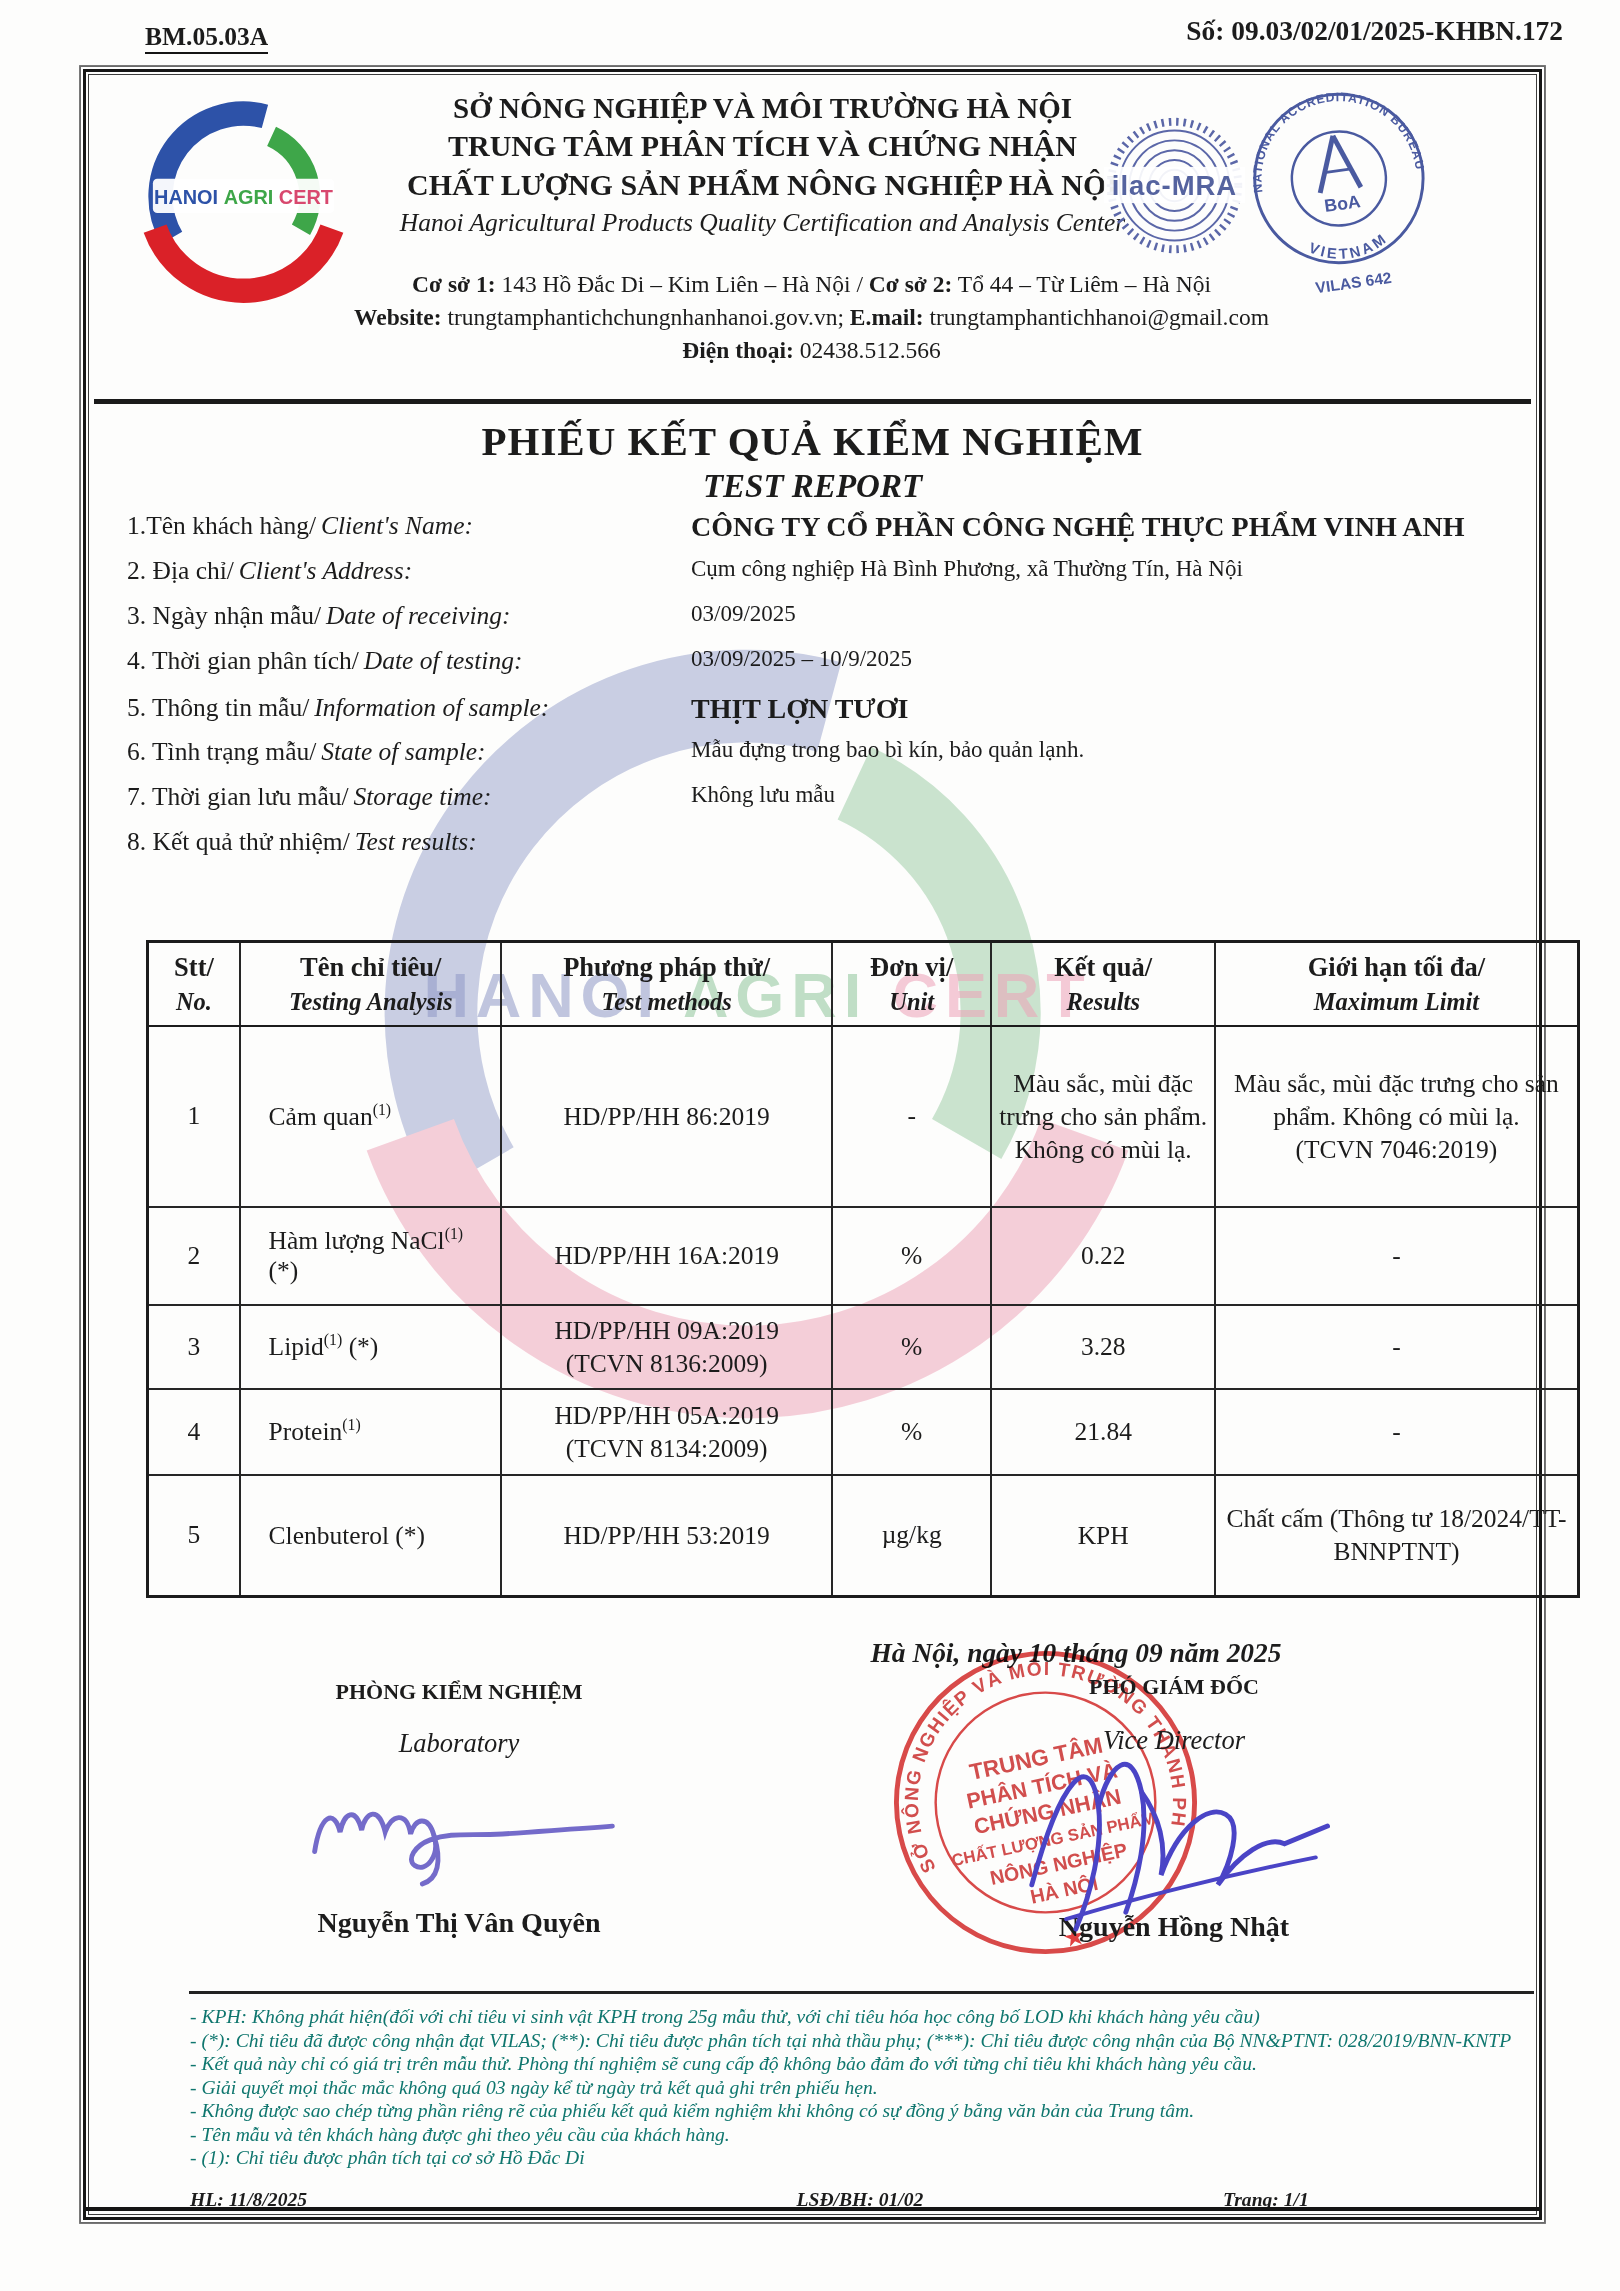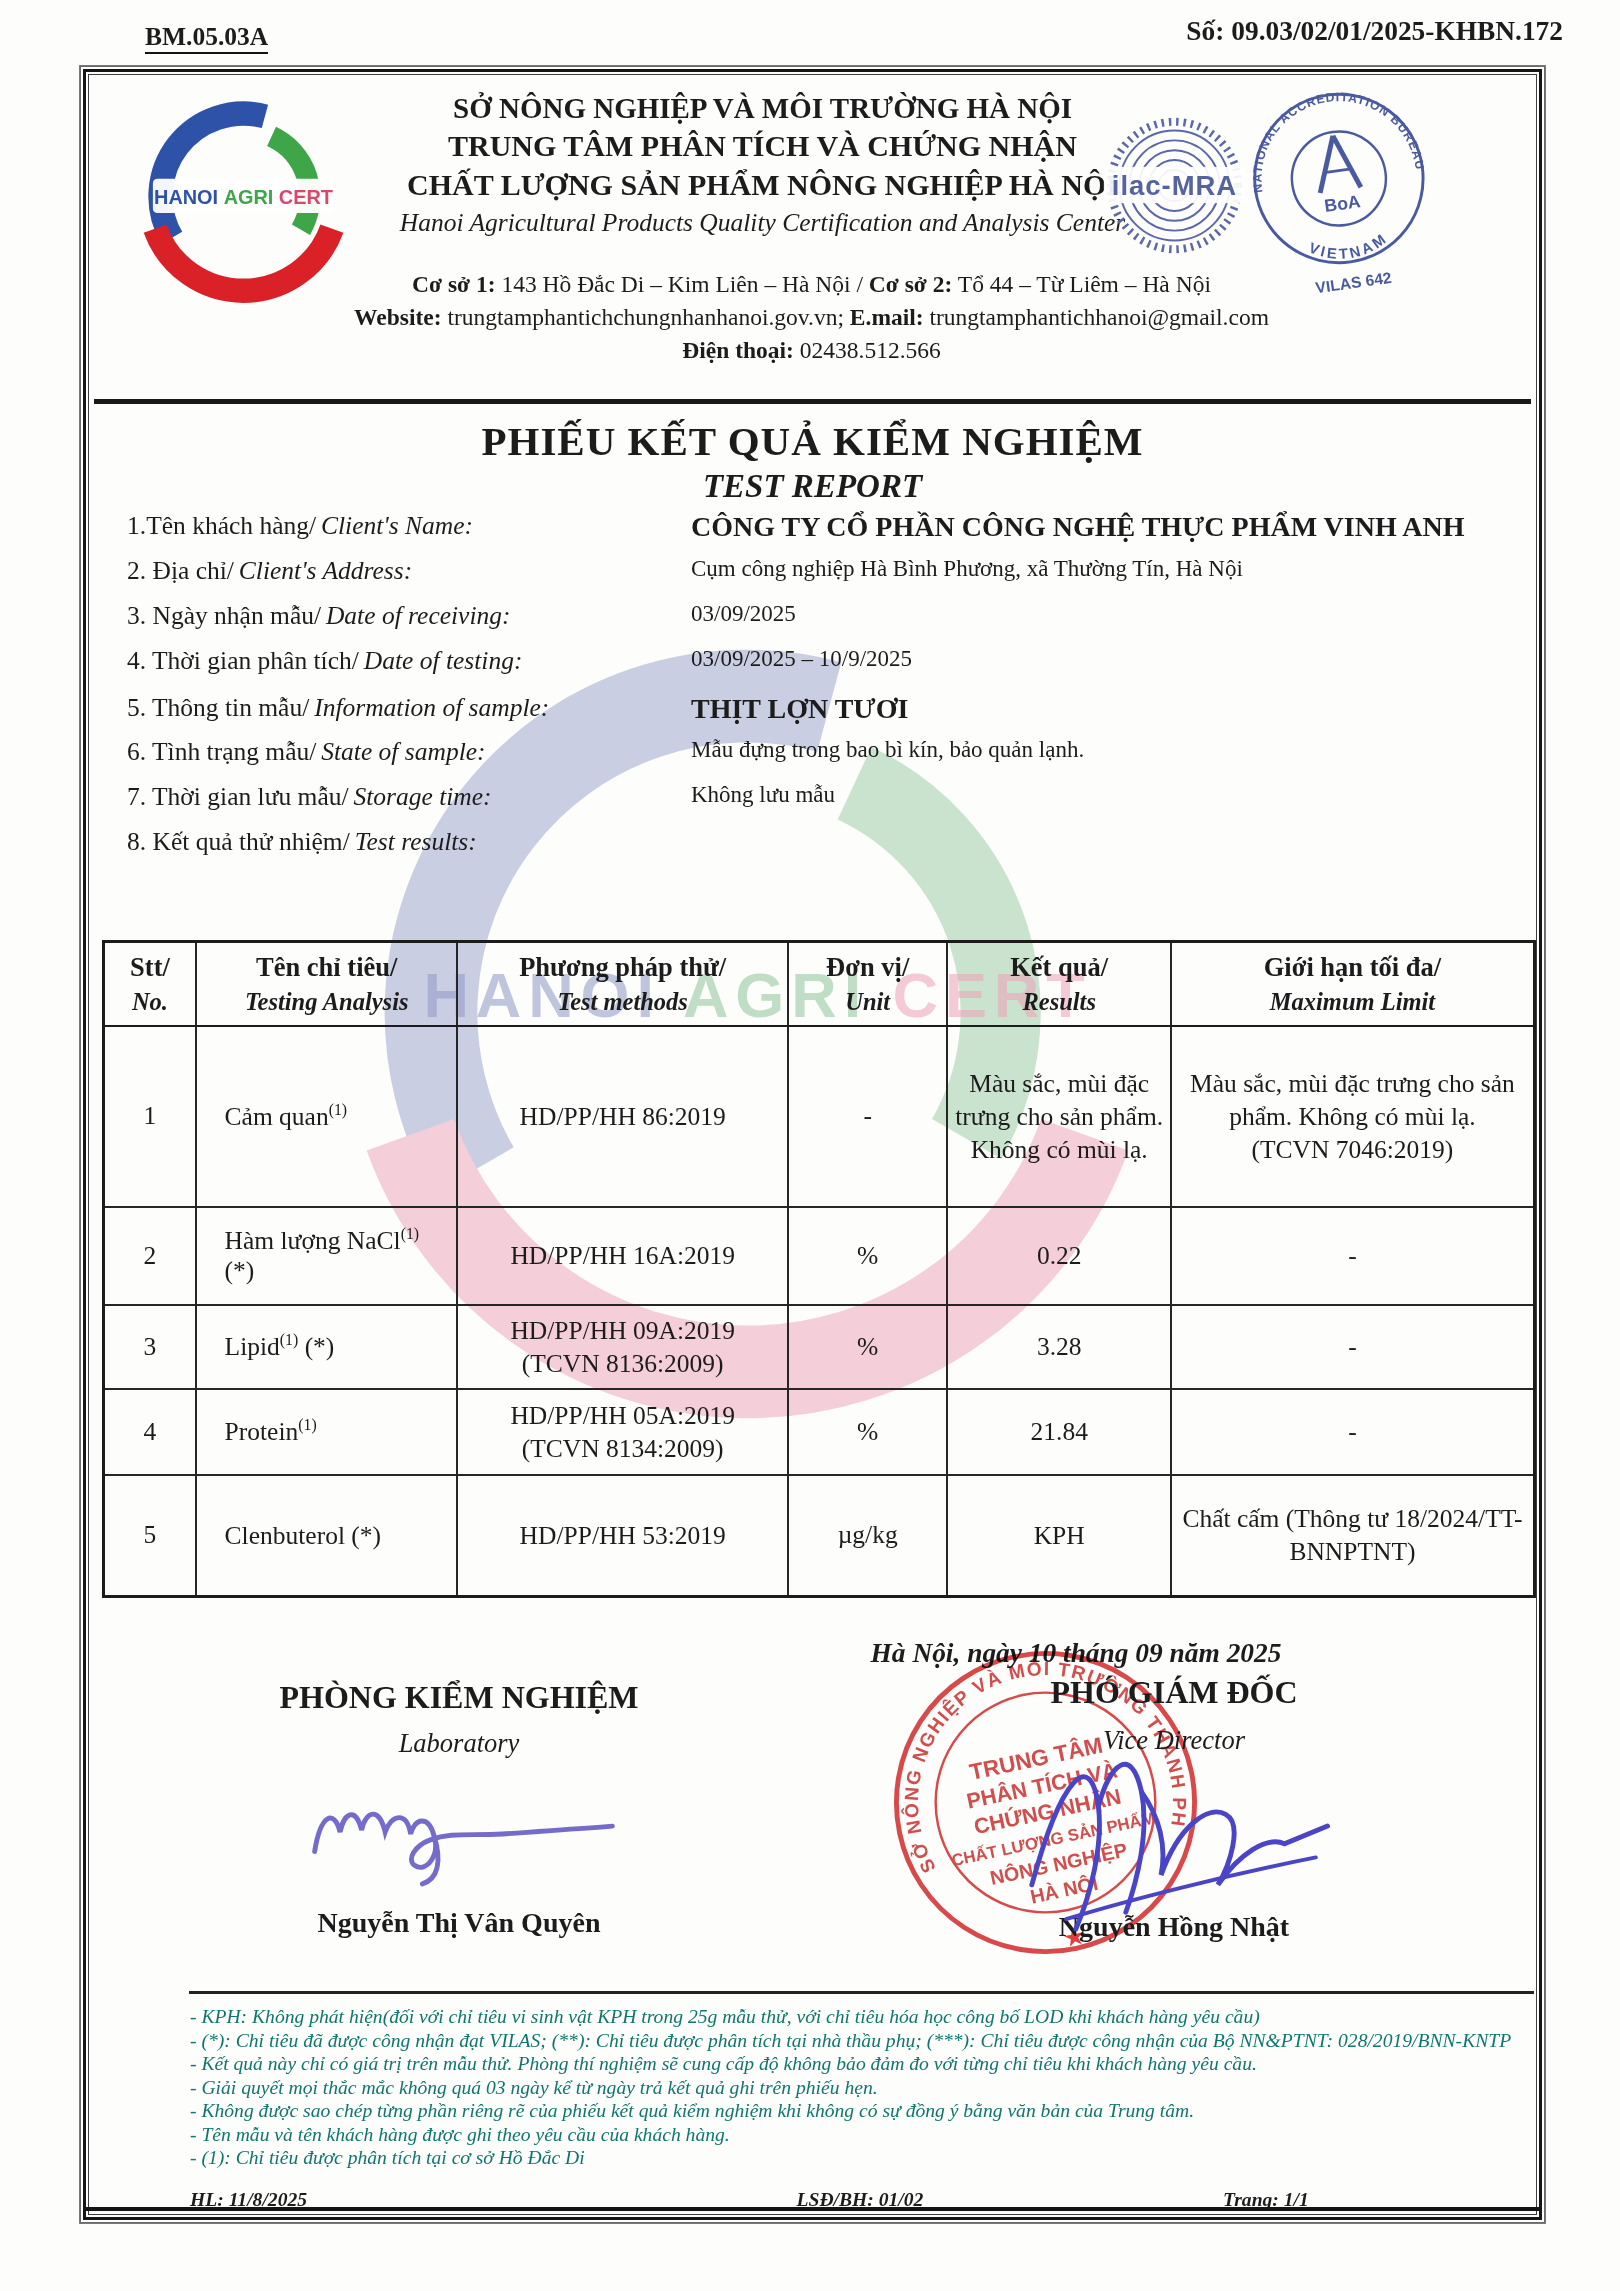--- a/index.html
+++ b/index.html
@@ -27,37 +27,37 @@
   
   .info-row{position:absolute;left:41px;width:1392px;height:45px;}
   .ilabel{position:absolute;left:0;top:0;font-size:25.5px;white-space:nowrap;}
   .ilabel .len{font-style:italic;margin-left:4.9px;}
   .ival{position:absolute;left:564px;top:0;width:804px;font-size:23px;white-space:nowrap;}
   .ival.strong{font-weight:700;font-size:28px;}
   
   #tblwrap{left:15.7px;top:868px;}
   table{border-collapse:collapse;table-layout:fixed;width:1431px;background:transparent;}
   th,td{border:2.5px solid #262626;vertical-align:middle;text-align:center;padding:2px 5.9px;font-size:25.5px;background:transparent;}
-  table{border:3.4px solid #1c1c1c;}
+  table{border:3.4px solid #1c1c1c;margin-left:44px;}
   thead th{border-bottom:2.9px solid #1c1c1c;}
   .thvi{font-size:26.5px;font-weight:700;line-height:35px;}
   .then{font-size:24.5px;font-style:italic;line-height:33px;}
   td.cname{text-align:left;padding-left:27.4px;}
   sup{font-size:0.62em;}
   .m2,.limit2{line-height:33px;}
   td div{line-height:33px;}
   
   #wm-arcs{opacity:0.5;}
   #wm-text{left:147px;top:887px;width:1049px;text-align:center;font-size:63px;font-weight:700;
            letter-spacing:6.9px;opacity:0.55;font-family:"Liberation Sans","DejaVu Sans",sans-serif;white-space:nowrap;}
   #wm-text .w1{color:#8f99c6;} #wm-text .w2{color:#8fc59a;} #wm-text .w3{color:#eda2b8;}
   .z0{z-index:0;} .z1{z-index:1;} .z2{z-index:2;} .z3{z-index:3;} .z4{z-index:4;} .z5{z-index:5;}
   
   .dateline{left:549px;top:1566px;width:882px;text-align:center;font-size:27.4px;font-weight:700;font-style:italic;}
-  .sgn-title{font-size:32px;font-weight:700;text-align:center;width:510px;}
+  .sgn-title{font-size:22px;font-weight:700;text-align:center;width:510px;}
   .sgn-sub{font-size:26.5px;font-style:italic;text-align:center;width:510px;}
   .sgn-name{font-size:28px;font-weight:700;text-align:center;width:510px;}
   #stamp{mix-blend-mode:multiply;opacity:.93;transform:rotate(-12deg);}
   
   .sep{left:103px;top:1919px;width:1345px;height:2.9px;background:#222;}
   #fnotes{left:104px;top:1933px;width:1345px;font-size:19.6px;font-style:italic;line-height:23.5px;color:#0f766e;}
   #fnotes div{text-align:justify;}
   .codes{top:2117px;font-size:19.6px;font-style:italic;font-weight:600;}
   .strike{left:0px;top:2135px;width:1453px;height:3.9px;background:#141414;}
 </style>

